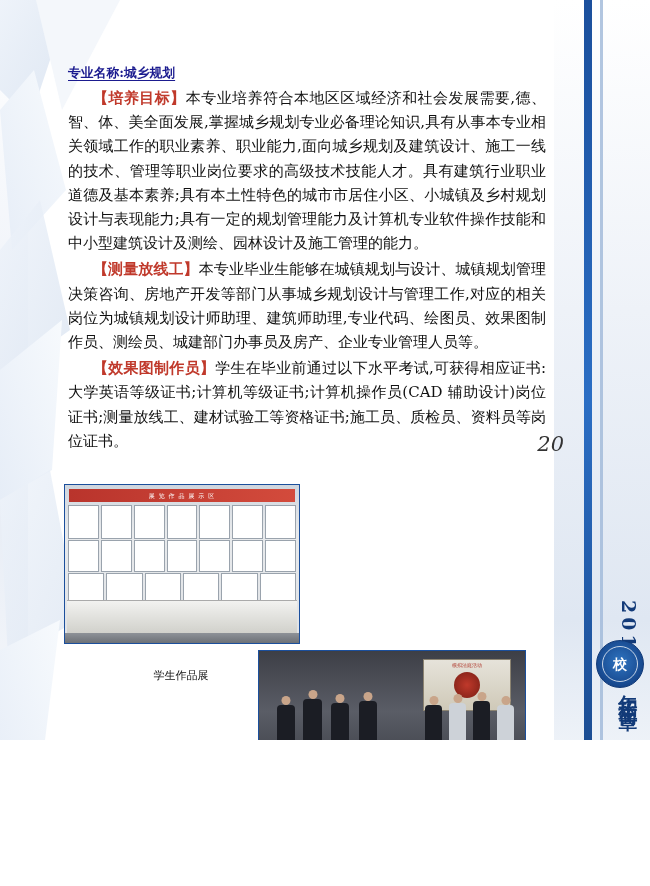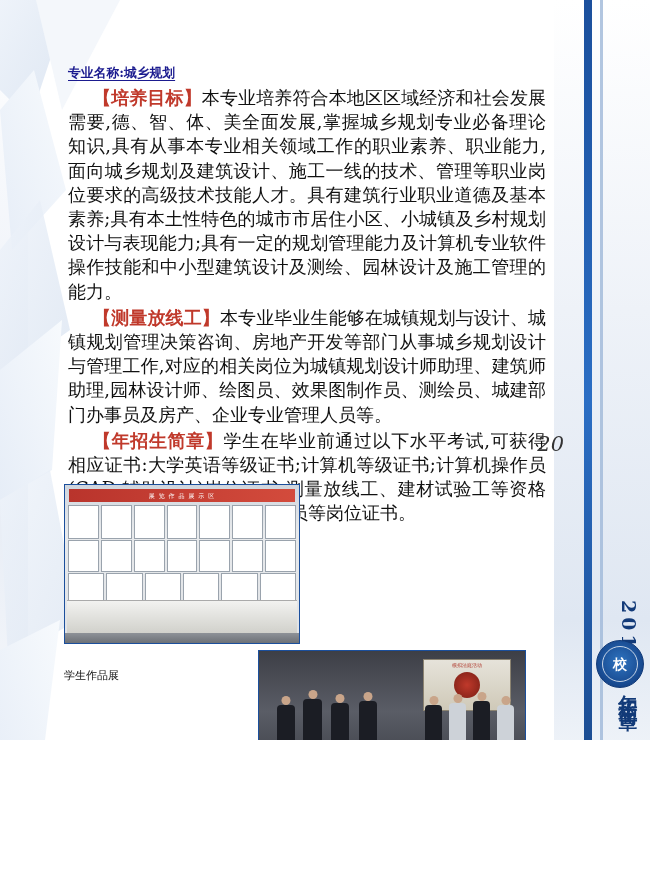--- a/index.html
+++ b/index.html
@@ -66,21 +66,21 @@
     font-weight: bold;
     color: #1b1b8f;
     font-family: "DejaVu Serif", serif;
     font-size: 12.8px;
     line-height: 22px;
     text-decoration: underline;
     text-underline-offset: 3px;
   }
   .para {
     font-family: "DejaVu Serif", serif;
-    font-size: 18px;
+    font-size: 15px;
     line-height: 24.2px;
     color: #111111;
     text-align: justify;
     text-justify: inter-ideograph;
     margin-top: 2px;
   }
   .tag {
     color: #c0392b;
     font-weight: bold;
   }
@@ -160,21 +160,21 @@
     left: 258px;
     top: 650px;
     width: 266px;
     height: 150px;
   }
   .caption {
     position: absolute;
     font-family: "DejaVu Serif", serif;
     font-size: 11px;
     color: #111;
-    text-align: left;
+    text-align: center;
   }
   .cap-1 { left: 64px; top: 668px; width: 234px; }
   .cap-2 { left: 258px; top: 806px; width: 266px; }
   
   .gal-wall {
     position: absolute; inset: 0;
     background: linear-gradient(180deg,#cfd6de 0%,#e8eaec 30%,#dfe2e6 100%);
   }
   .gal-banner {
     position: absolute; left: 4px; top: 4px; right: 4px; height: 13px;
@@ -278,26 +278,26 @@
   <div class="content">
 
     <div class="title-line">专业名称:城乡规划</div>
 
     <div class="para indent">
       <span class="tag">【培养目标】</span><span>本专业培养符合本地区区域经济和社会发展需要,德、智、体、美全面发展,掌握城乡规划专业必备理论知识,具有从事本专业相关领域工作的职业素养、职业能力,面向城乡规划及建筑设计、施工一线的技术、管理等职业岗位要求的高级技术技能人才。具有建筑行业职业道德及基本素养;具有本土性特色的城市市居住小区、小城镇及乡村规划设计与表现能力;具有一定的规划管理能力及计算机专业软件操作技能和中小型建筑设计及测绘、园林设计及施工管理的能力。</span>
     </div>
 
 
     <div class="para indent">
-      <span class="tag">【测量放线工】</span><span>本专业毕业生能够在城镇规划与设计、城镇规划管理决策咨询、房地产开发等部门从事城乡规划设计与管理工作,对应的相关岗位为城镇规划设计师助理、建筑师助理,园林设计师、绘图员、效果图制作员、测绘员、城建部门办事员及房产、企业专业管理人员等。</span>
+      <span class="tag">【测量放线工】</span><span>本专业毕业生能够在城镇规划与设计、城镇规划管理决策咨询、房地产开发等部门从事城乡规划设计与管理工作,对应的相关岗位为城镇规划设计师助理、建筑师助理,专业代码、绘图员、效果图制作员、测绘员、城建部门办事员及房产、企业专业管理人员等。</span>
     </div>
 
     <div class="cert-wrap">
       <div class="para indent">
-        <span class="tag">【年招生简章】</span><span>学生在毕业前通过以下水平考试,可获得相应证书:大学英语等级证书;计算机等级证书;计算机操作员(CAD 辅助设计)岗位证书;测量放线工、建材试验工等资格证书;施工员、质检员、资料员等岗位证书。</span>
+        <span class="tag">【效果图制作员】</span><span>学生在毕业前通过以下水平考试,可获得相应证书:大学英语等级证书;计算机等级证书;计算机操作员(CAD 辅助设计)岗位证书;测量放线工、建材试验工等资格证书;施工员、质检员、资料员等岗位证书。</span>
       </div>
     </div>
   </div>
 
   <div class="page-num">20</div>
 
   <div class="vert-title">2017 年招生简章</div>
 
   <div class="logo">
     <div class="inner">校</div>

